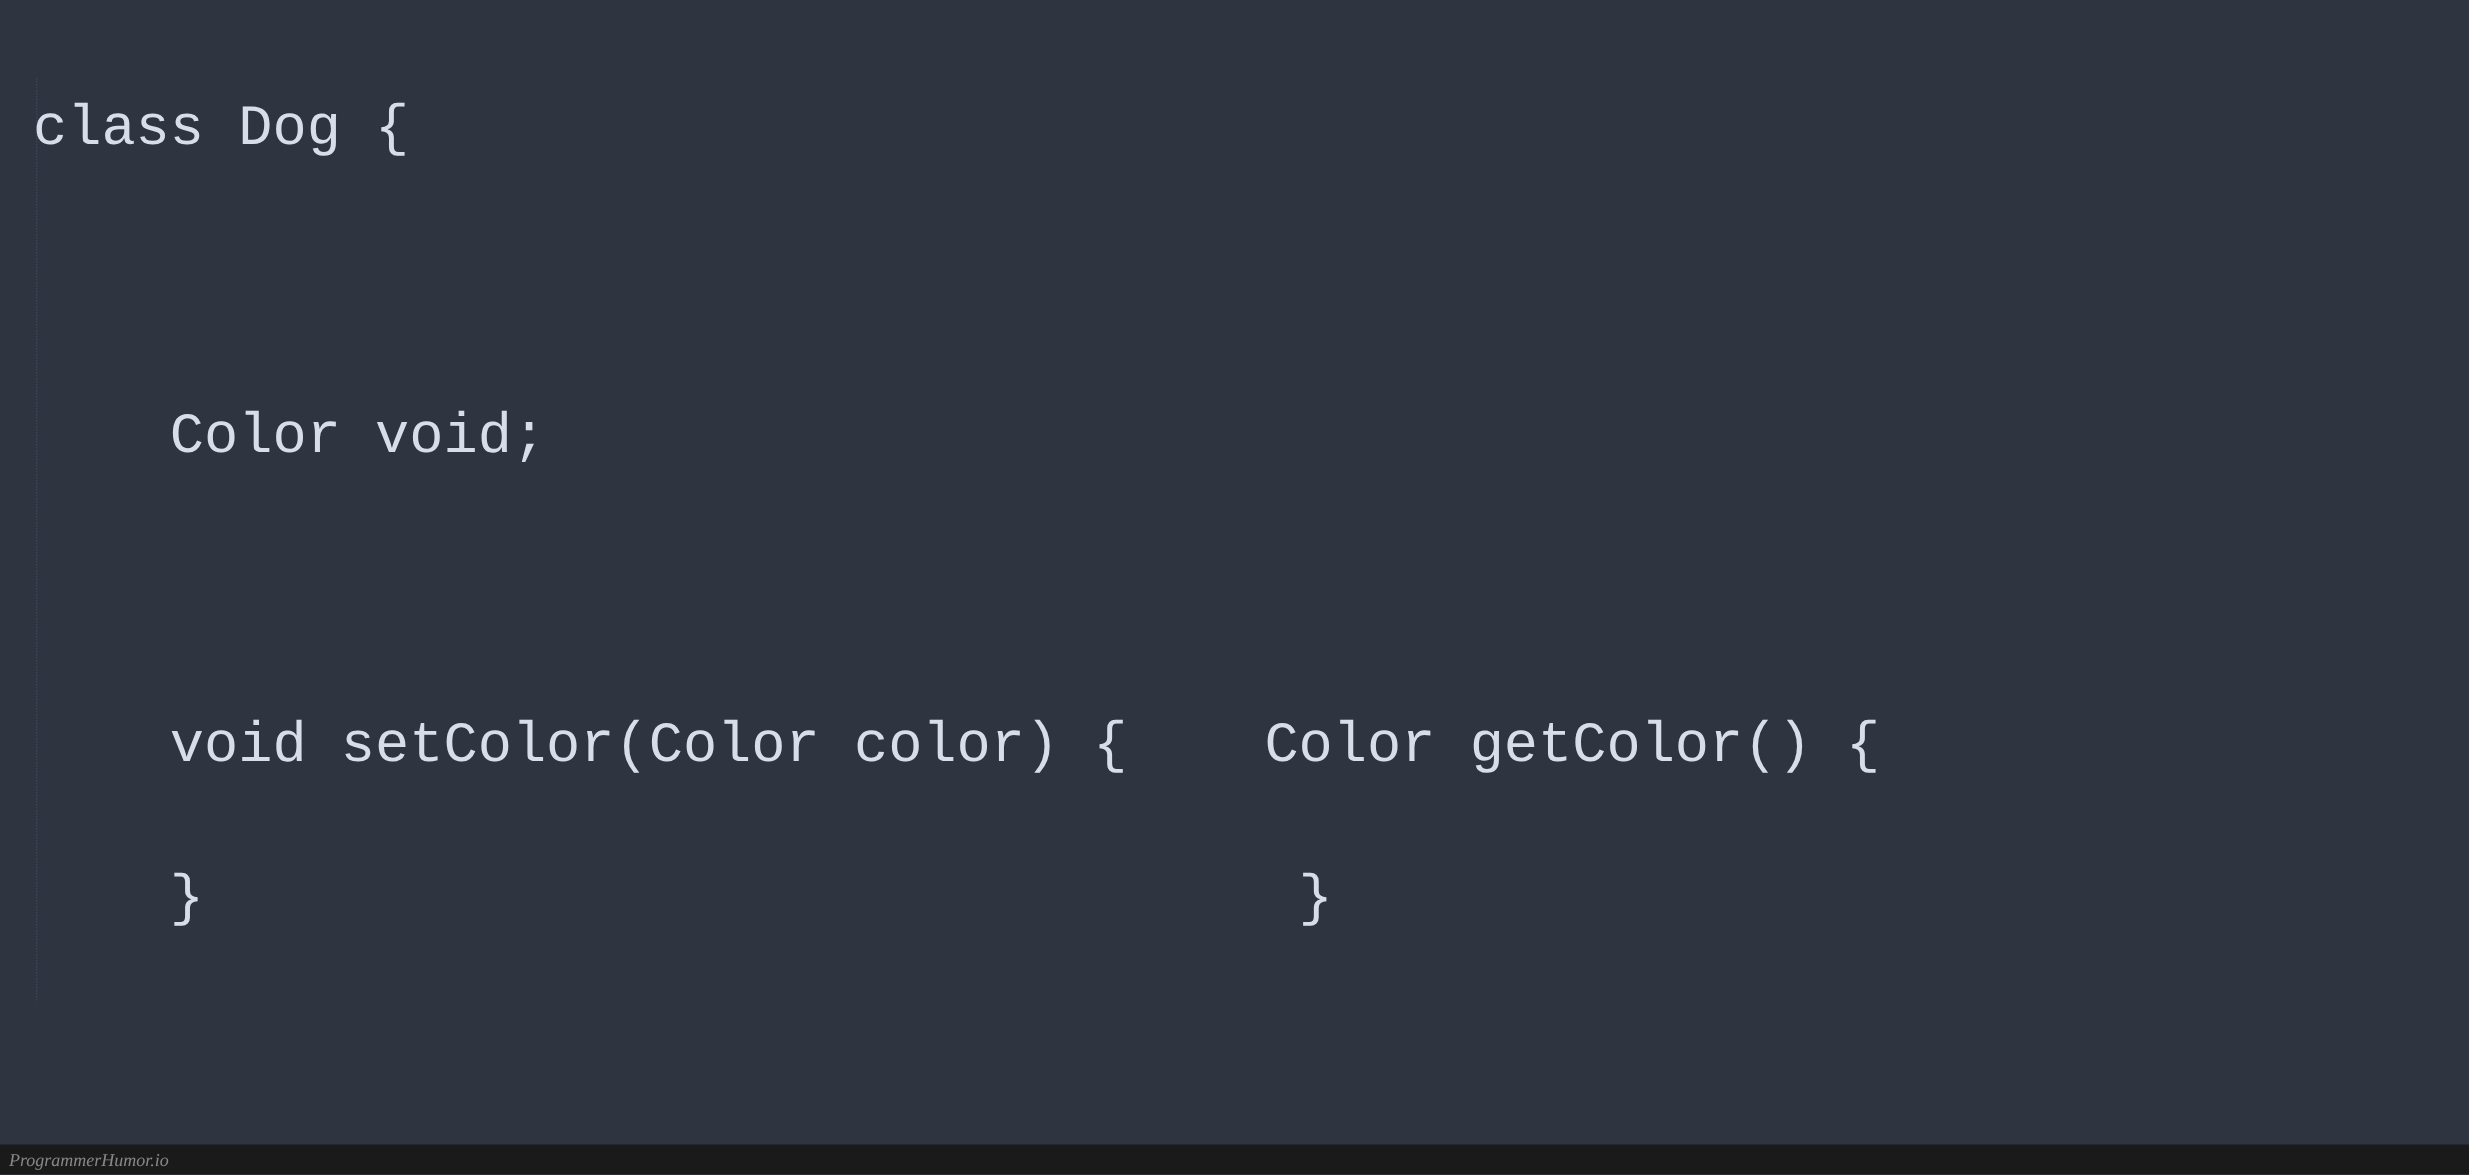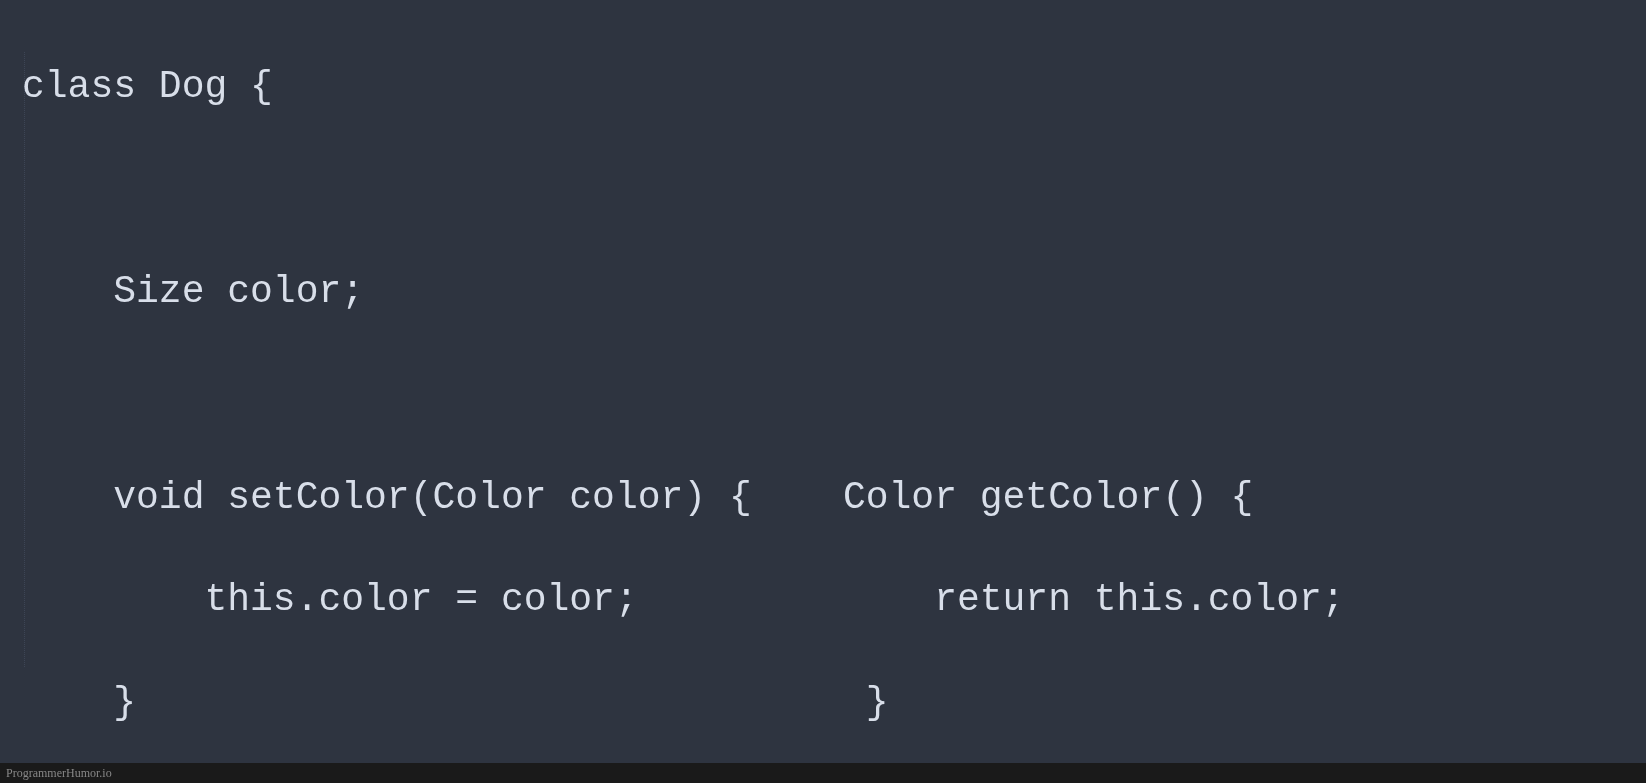--- a/index.html
+++ b/index.html
@@ -44,37 +44,37 @@
       left: 0;
       right: 0;
       height: 20px;
       background-color: #1a1a1a;
     }
     .watermark {
       position: absolute;
       bottom: 2px;
       left: 6px;
       font-size: 12px;
+      font-style: italic;
       color: #888;
       font-family: Georgia, serif;
       z-index: 2;
     }
   </style>
 </head>
 <body>
 
 <div class="guide guide-1"></div>
 
 <div class="code-container">
 <div class="line">class Dog {</div>
 <div class="line">&nbsp;</div>
-<div class="line">    Size color;</div>
+<div class="line">    Color void;</div>
 <div class="line">&nbsp;</div>
 <div class="line">    void setColor(Color color) {    Color getColor() {</div>
-<div class="line">        this.color = color;             return this.color;</div>
 <div class="line">    }                                }</div>
 
 
 
 
 
 </div>
 
 <div class="footer-bar"></div>
 <div class="watermark">ProgrammerHumor.io</div>

